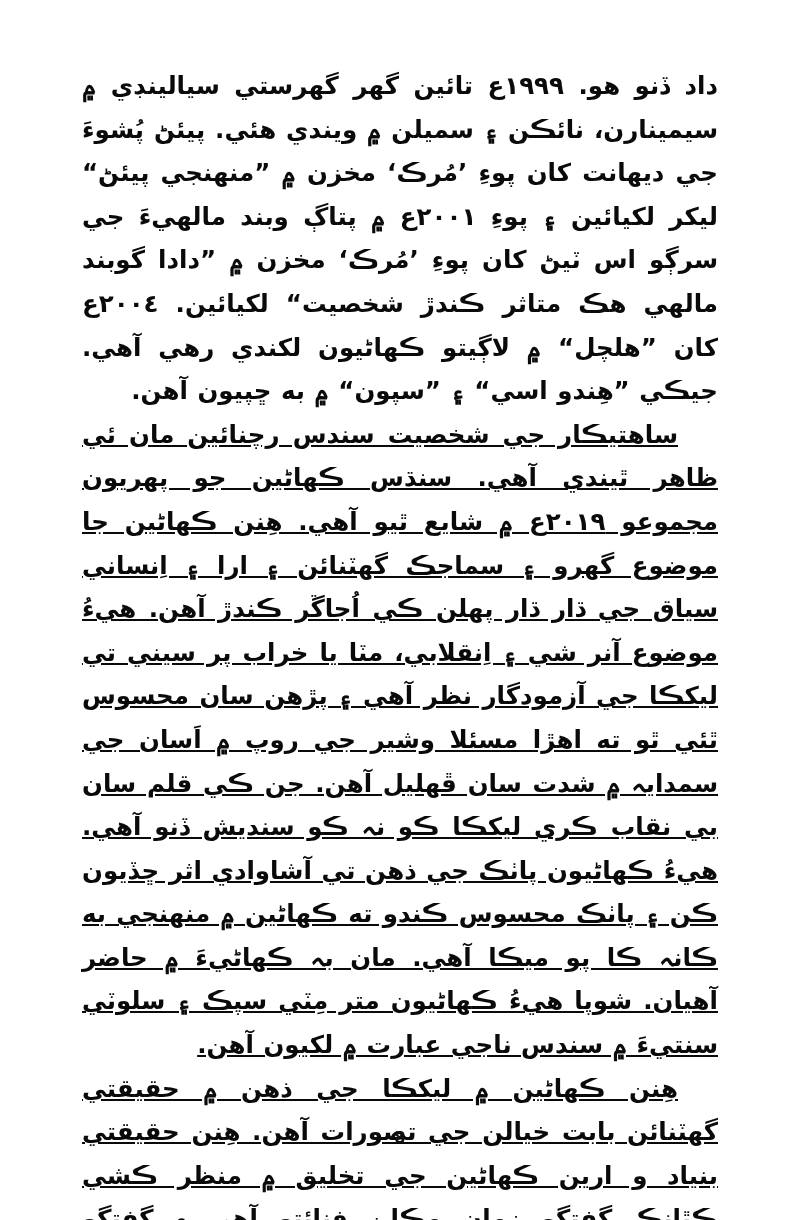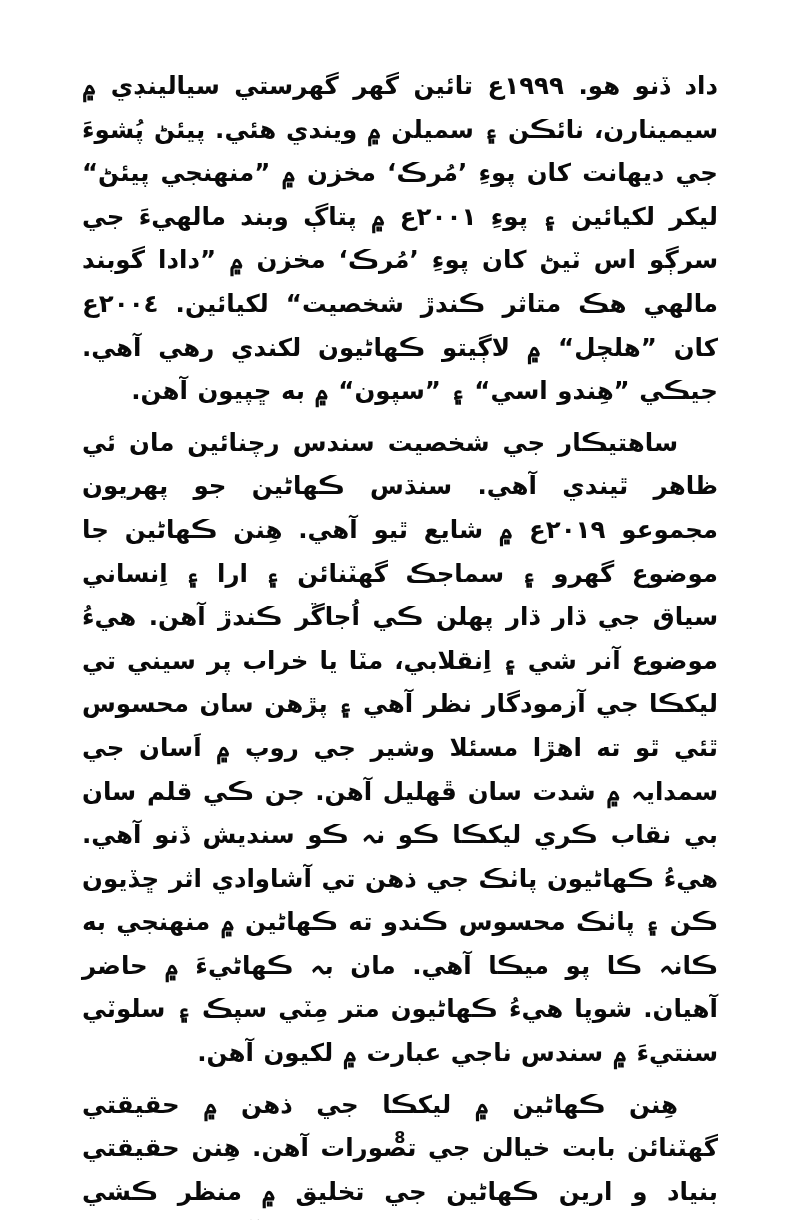--- a/index.html
+++ b/index.html
@@ -44,21 +44,22 @@
     text-align-last: right;
     text-justify: inter-word;
   }
 
   .para.indent {
     text-indent: 40px;
   }
 
   
   .para + .para {
-    margin-top: 8px;
+    margin-top: 0;
+    text-decoration: underline;
   }
 
   .folio {
     position: absolute;
     left: 0;
     right: 0;
     top: 1128px;
     text-align: center;
     direction: ltr;
     font-family: "DejaVu Sans", "Liberation Sans", sans-serif;

